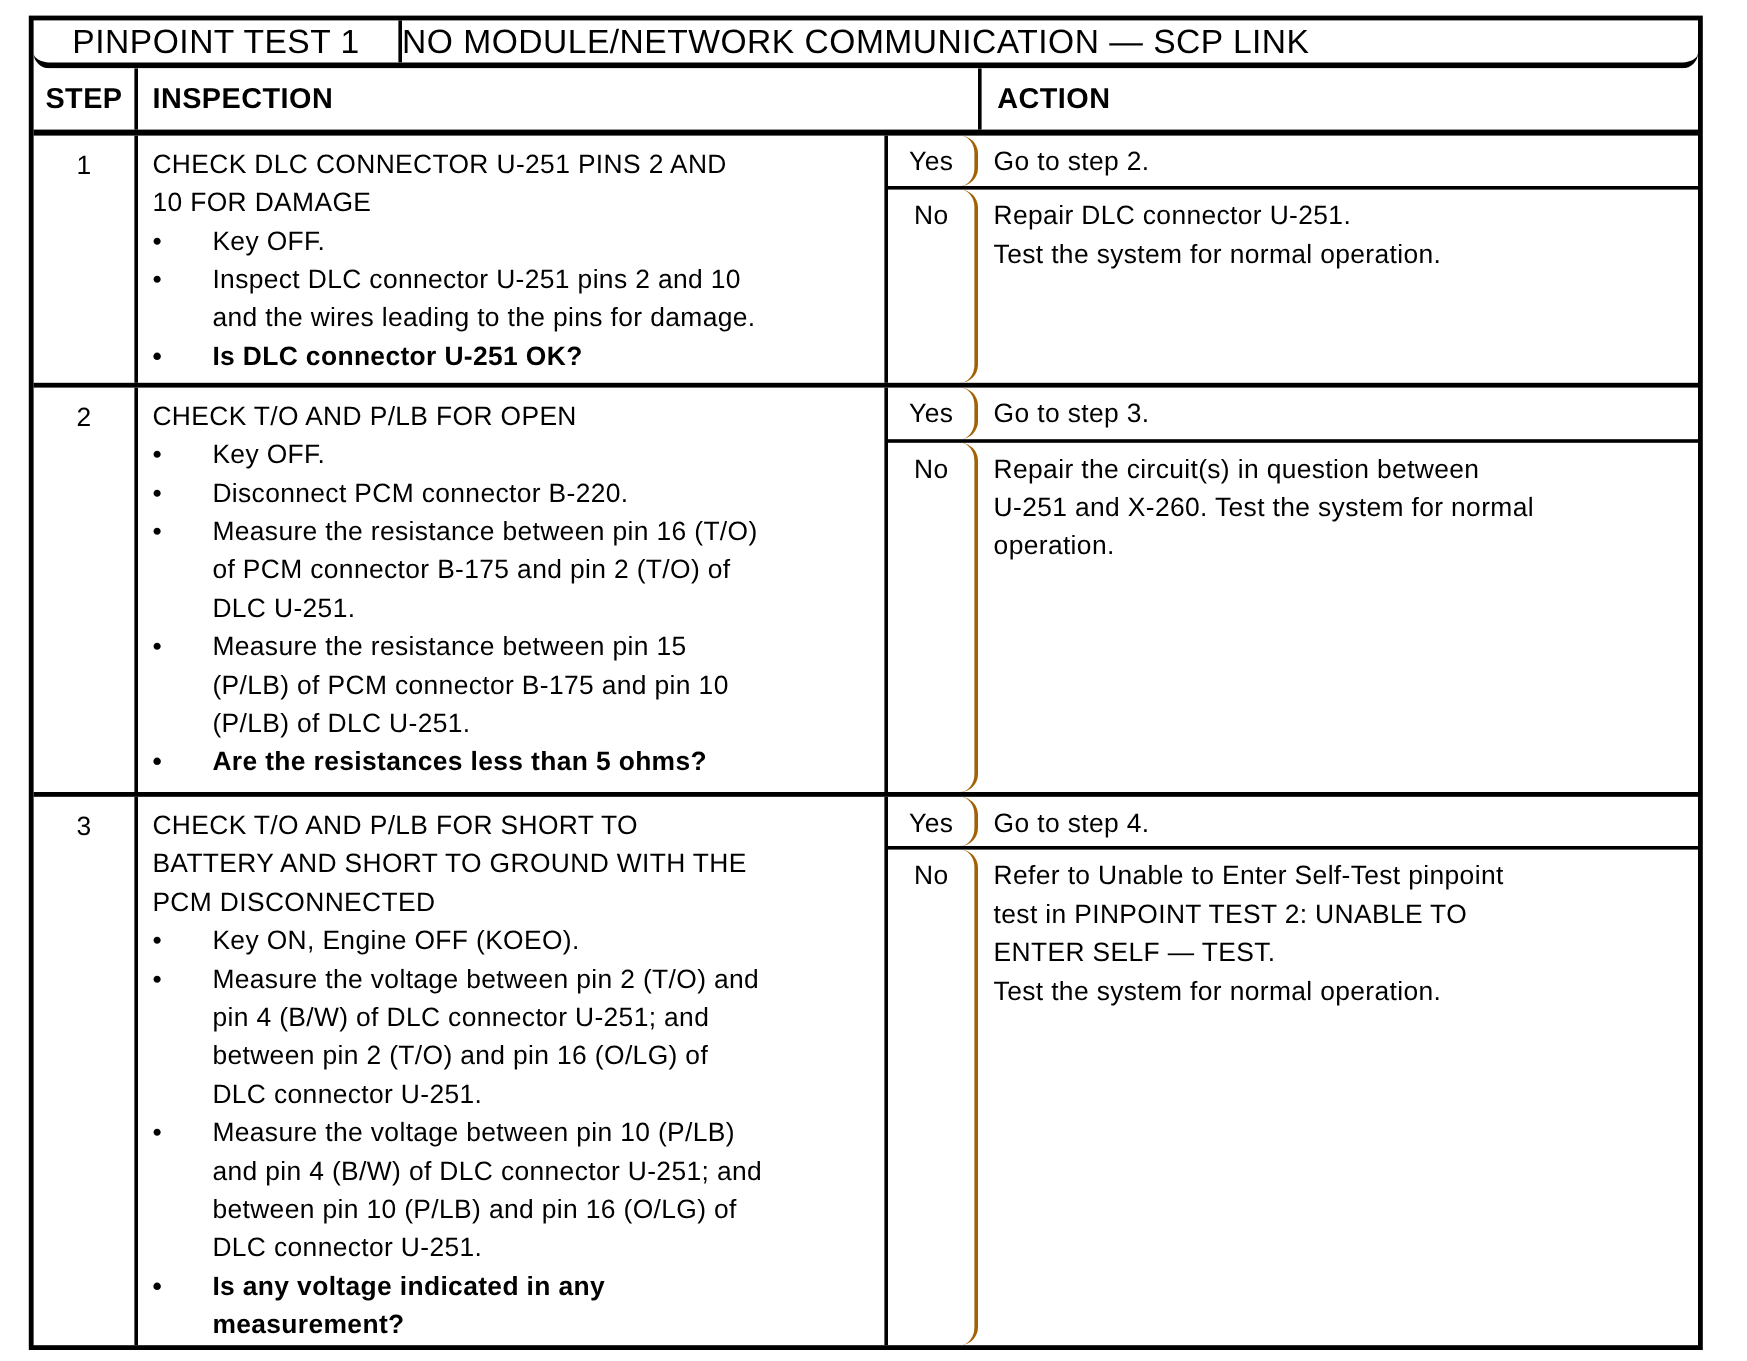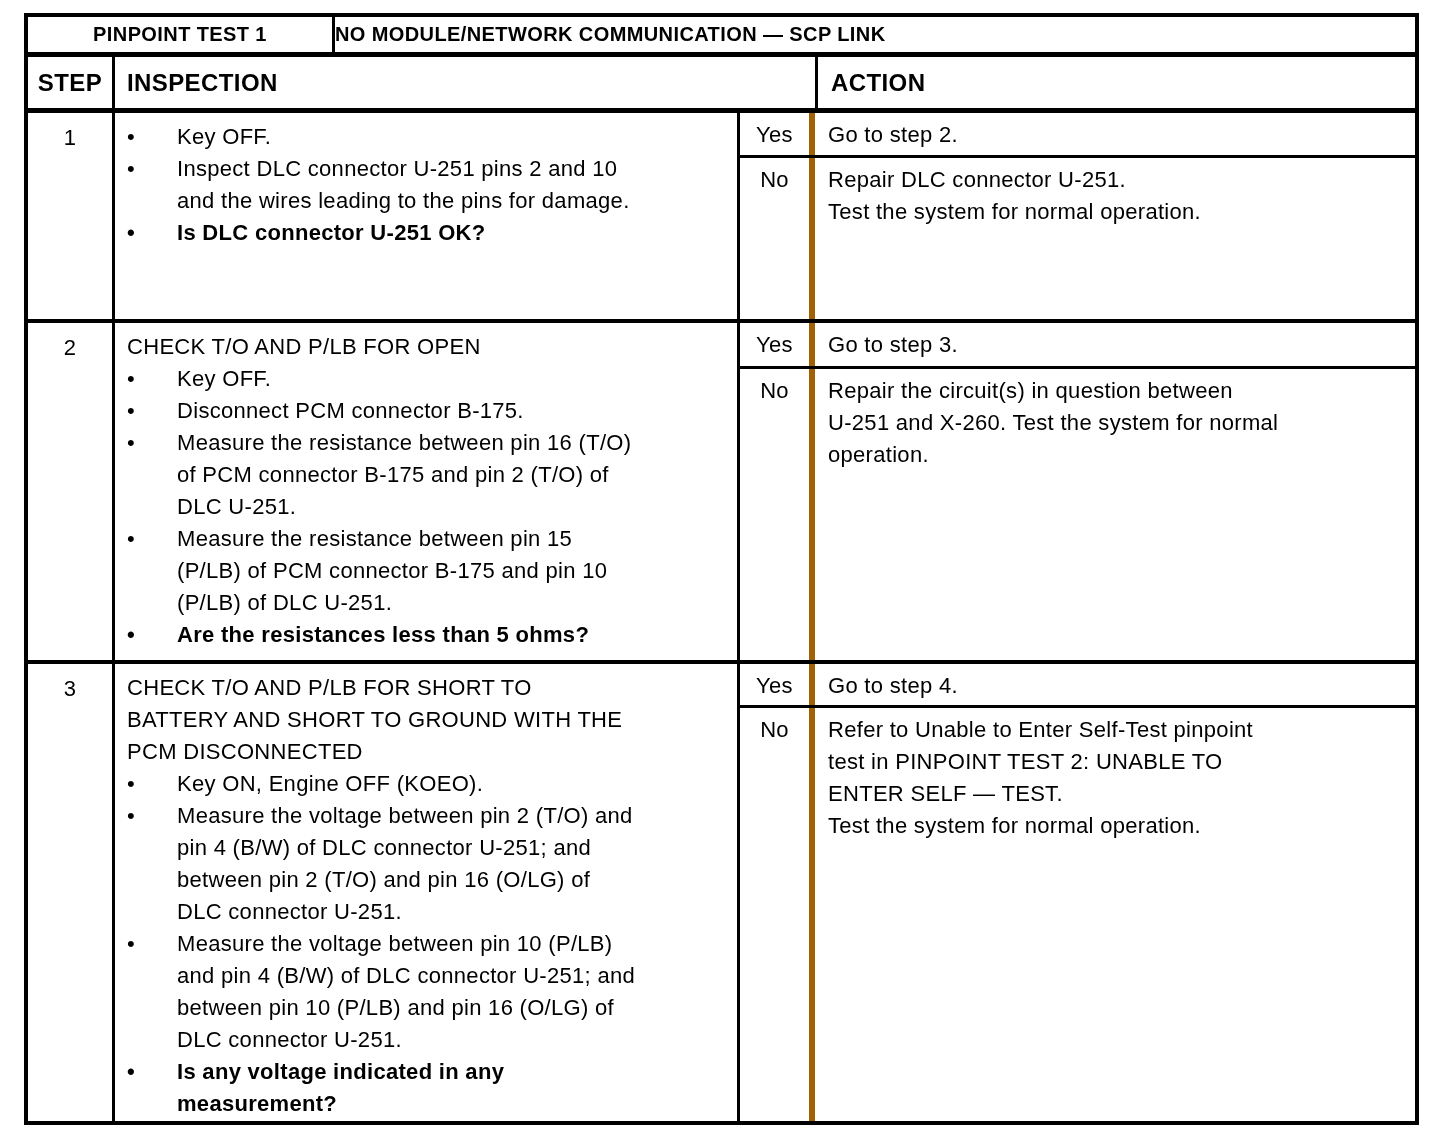--- a/index.html
+++ b/index.html
@@ -15,23 +15,24 @@
     left: 24px; top: 13px;
     width: 1395px;
     border: 4px solid #000;
     background: #fff;
   }
   
   .hrow1 {
     display: flex;
     height: 40px;
     border-bottom: 5px solid #000;
-    font-weight: bold;
-    font-size: 20px;
+    font-weight: normal;
+    font-size: 28px;
     letter-spacing: 0.4px;
+    border-radius: 13px;
   }
   .h-label {
     width: 307px;
     border-right: 3px solid #000;
     display: flex; align-items: center; justify-content: center;
   }
   .h-title {
     flex: 1;
     display: flex; align-items: center;
     white-space: nowrap;
@@ -97,23 +98,24 @@
   .c-result { flex: 1; display: flex; flex-direction: column; overflow: hidden; }
   .sub { display: flex; }
   .sub.yes { border-bottom: 3px solid #000; flex: none; }
   #steps .step-row:nth-child(1) .sub.yes { height: 45px; }
   #steps .step-row:nth-child(2) .sub.yes { height: 46px; }
   #steps .step-row:nth-child(3) .sub.yes { height: 44px; }
   .sub.no { flex: 1; }
   .sub .yn {
     width: 75px;
     flex: none;
-    border-right: 6px solid #a16207;
+    border-right: 3px solid #a16207;
     text-align: center;
     padding-top: 6px;
+    border-radius: 15px;
   }
   .sub .act {
     flex: 1;
     padding: 6px 14px 0 13px;
     white-space: pre-line;
     overflow: hidden;
   }
 </style>
 </head>
 <body>
@@ -125,20 +127,22 @@
   </div>
   <div class="hrow2">
     <div class="h-step">STEP</div>
     <div class="h-insp">INSPECTION</div>
     <div class="h-act">ACTION</div>
   </div>
   <div id="steps">
   <div class="step-row">
     <div class="c-step">1</div>
     <div class="c-insp">
+      <div class="insp-title">CHECK DLC CONNECTOR U-251 PINS 2 AND
+10 FOR DAMAGE</div>
       <div class="bullets">
             <div class="bullet">
               <span class="dot">•</span>
               <span class="btext">Key OFF.</span>
             </div>
             <div class="bullet">
               <span class="dot">•</span>
               <span class="btext">Inspect DLC connector U-251 pins 2 and 10
 and the wires leading to the pins for damage.</span>
             </div>
@@ -165,21 +169,21 @@
     <div class="c-step">2</div>
     <div class="c-insp">
       <div class="insp-title">CHECK T/O AND P/LB FOR OPEN</div>
       <div class="bullets">
             <div class="bullet">
               <span class="dot">•</span>
               <span class="btext">Key OFF.</span>
             </div>
             <div class="bullet">
               <span class="dot">•</span>
-              <span class="btext">Disconnect PCM connector B-175.</span>
+              <span class="btext">Disconnect PCM connector B-220.</span>
             </div>
             <div class="bullet">
               <span class="dot">•</span>
               <span class="btext">Measure the resistance between pin 16 (T/O)
 of PCM connector B-175 and pin 2 (T/O) of
 DLC U-251.</span>
             </div>
             <div class="bullet">
               <span class="dot">•</span>
               <span class="btext">Measure the resistance between pin 15

